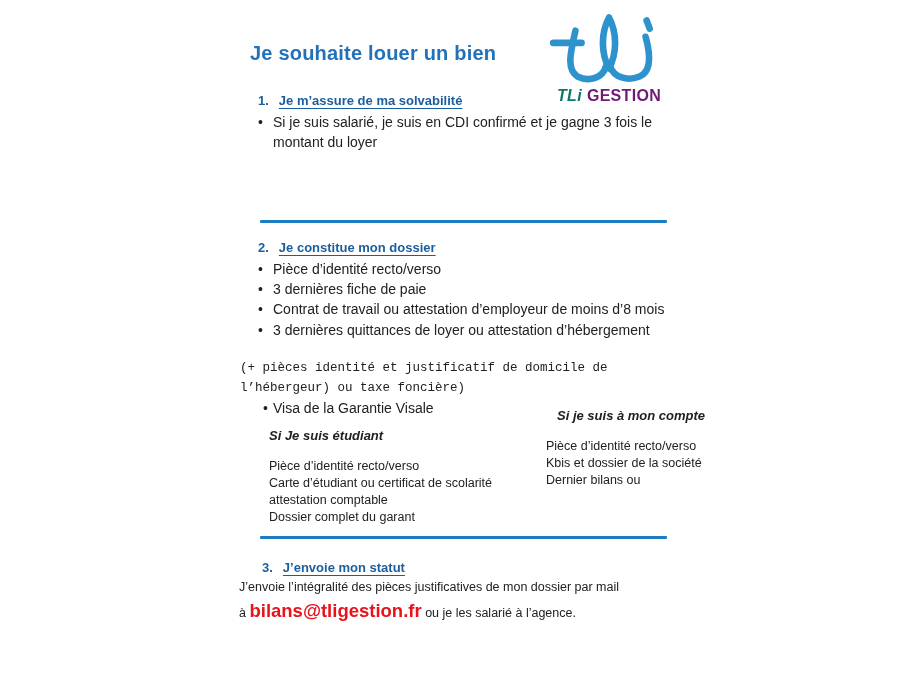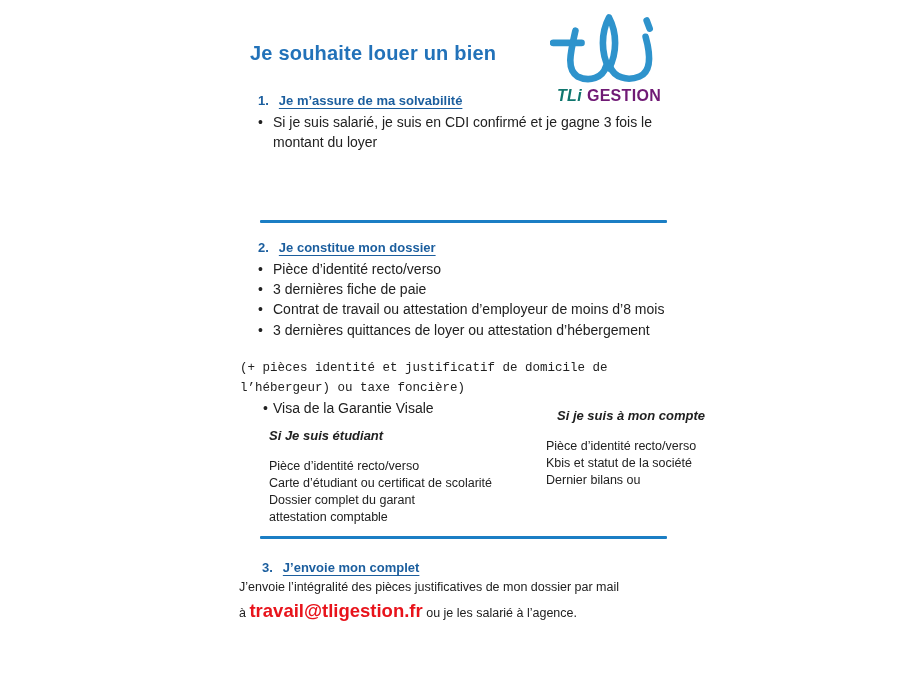--- a/index.html
+++ b/index.html
@@ -109,37 +109,37 @@
     <li>
         <span class="li-text">Visa de la Garantie Visale</span>
       </li>
   </ul>
 
   <div class="col" id="col-student">
     <div class="col-heading">Si Je suis étudiant</div>
     <ul class="col-items">
       <li>Pièce d’identité recto/verso</li>
       <li>Carte d’étudiant ou certificat de scolarité</li>
+      <li>attestation comptable</li>
       <li>Dossier complet du garant</li>
-      <li>attestation comptable</li>
     </ul>
   </div>
   <div class="col" id="col-self">
     <div class="col-heading">Si je suis à mon compte</div>
     <ul class="col-items">
       <li>Pièce d’identité recto/verso</li>
-      <li>Kbis et statut de la société</li>
+      <li>Kbis et dossier de la société</li>
       <li>Dernier bilans ou</li>
     </ul>
   </div>
 
   <div class="divider" id="divider2"></div>
 
   <div class="sec-heading" style="left:262px; top:560px;">
     <span class="h-num">3.</span>
-    <span class="h-text">J’envoie mon complet</span>
+    <span class="h-text">J’envoie mon statut</span>
   </div>
   <div id="sec3-line1">J’envoie l’intégralité des pièces justificatives de mon dossier par mail</div>
   <div id="sec3-line2">
-    <span>à </span><a href="#" class="email">travail@tligestion.fr</a><span> ou je les salarié à l’agence.</span>
+    <span>à </span><a href="#" class="email">bilans@tligestion.fr</a><span> ou je les salarié à l’agence.</span>
   </div>
 
 </div>
 
 </body></html>

